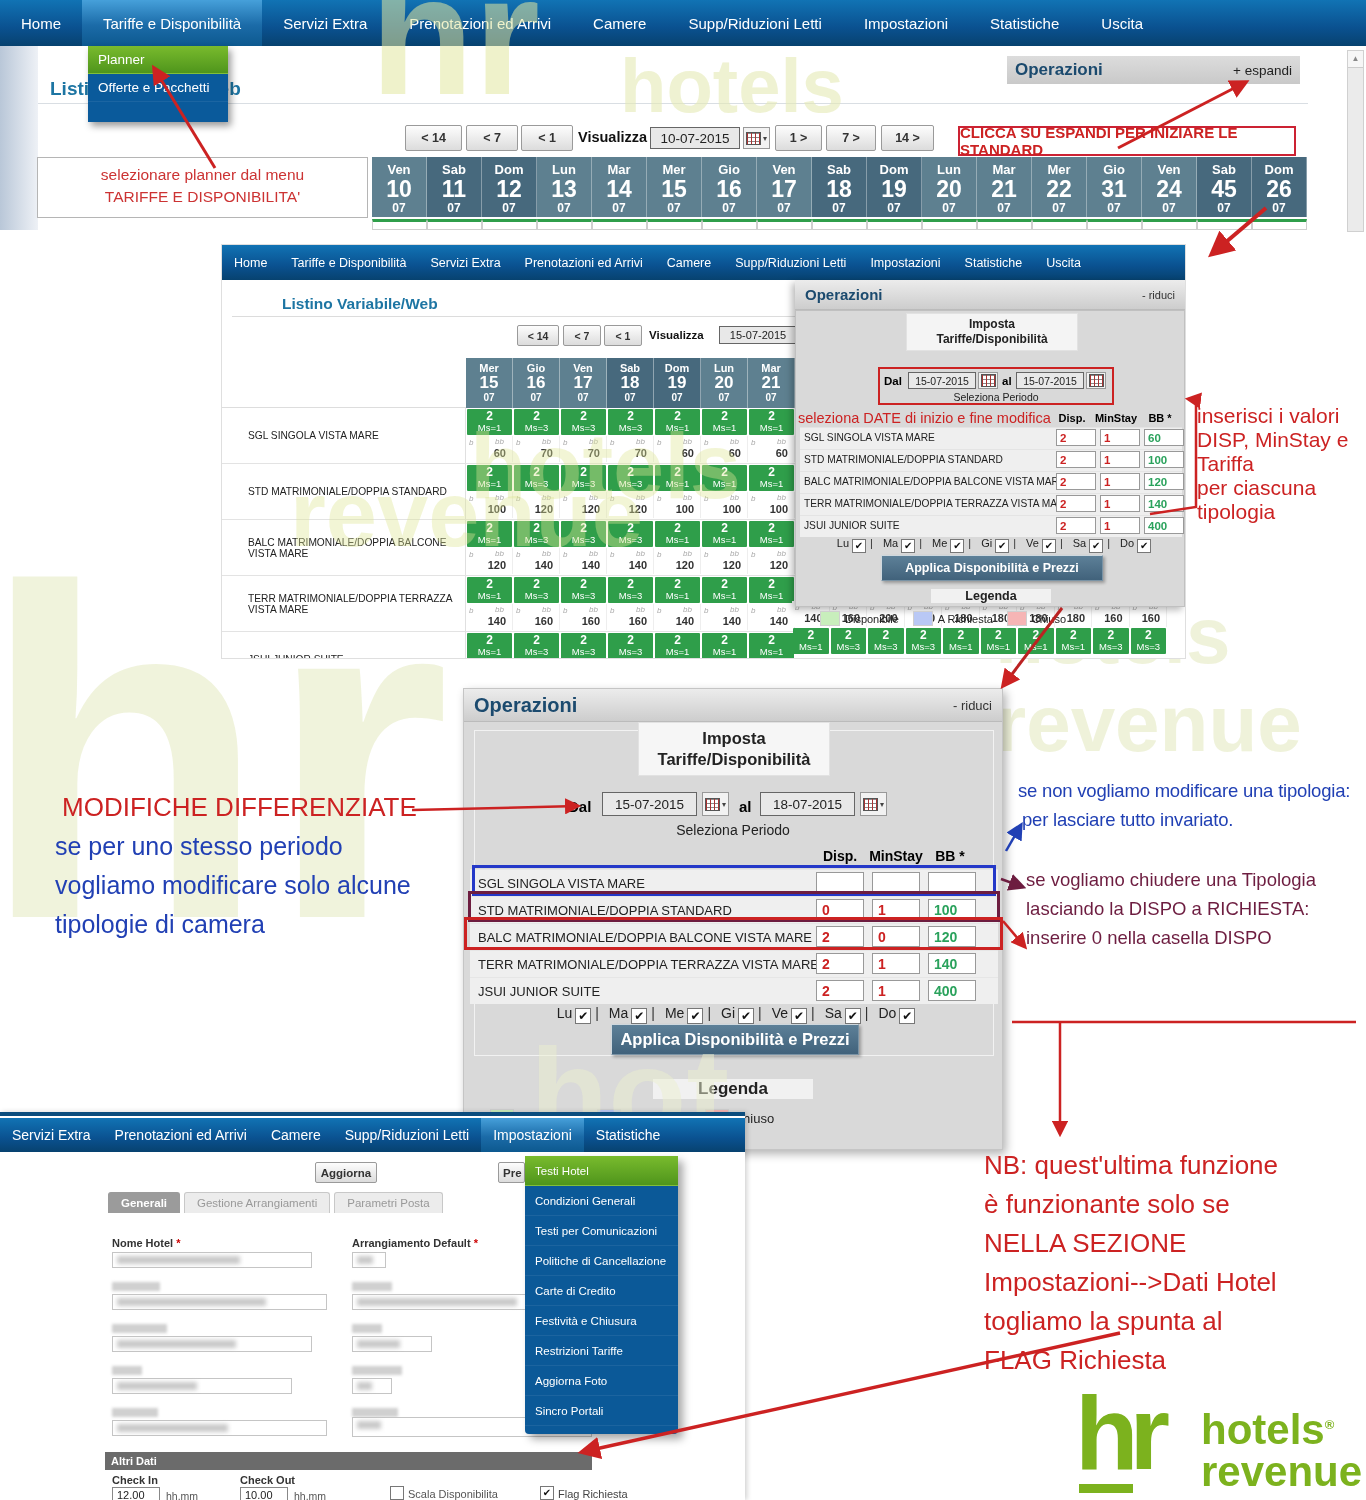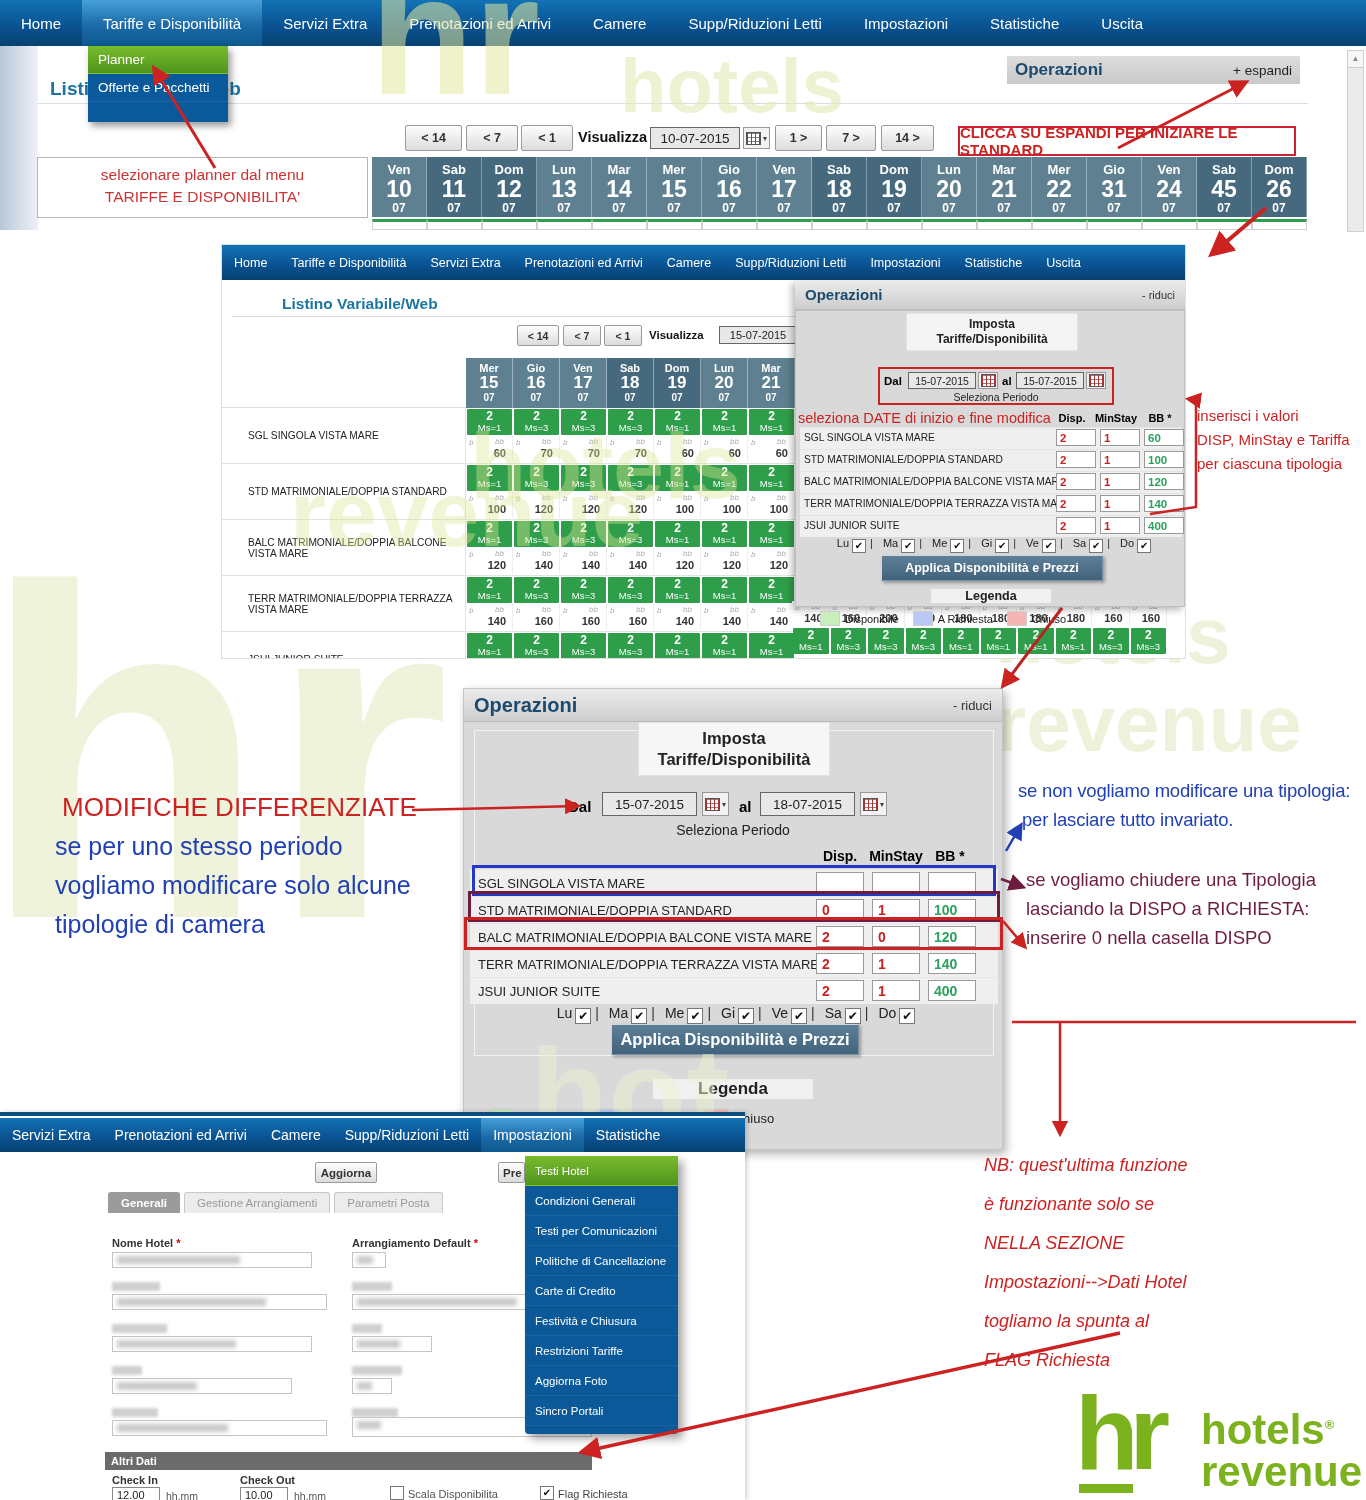--- a/index.html
+++ b/index.html
@@ -874,21 +874,21 @@
               <div class="leg-item">
                 <div class="sw" style="background: rgb(246, 181, 181); width: 18px; height: 13px;"></div>
                 <span class="leg-lab" style="font-size: 11px;">Chiuso</span>
               </div>
             </div>
         </div>
       </div>
     </div>
   </div>
 
-  <div class="a red-ann" style="left:1197px;top:404px;font-size:15px;line-height:24px;z-index:40;">
+  <div class="a red-ann" style="left:1197px;top:404px;font-size:21px;line-height:24px;z-index:40;">
     <div>inserisci i valori</div>
     <div>DISP, MinStay e Tariffa</div>
     <div>per ciascuna tipologia</div>
   </div>
 
   <div class="a" id="pb" style="left:463px;top:688px;width:540px;height:462px;background:#d9d9d9;border:1px solid #c5c5c5;box-sizing:border-box;z-index:20;box-shadow:3px 4px 9px rgba(0,0,0,.3);">
     <div class="ops-head" style="height:33px;">
       <span class="ops-title" style="font-size:20px;">Operazioni</span>
       <span class="ops-riduci" style="font-size:13px;">- riduci</span>
     </div>
@@ -980,21 +980,21 @@
 
   <div class="a blue-ann" style="left:1018px;top:776px;font-size:18.5px;line-height:29px;letter-spacing:-0.2px;z-index:40;">
     <div>se non vogliamo modificare una tipologia:</div>
     <div style="margin-left:4px;">per lasciare tutto invariato.</div>
   </div>
   <div class="a maroon-ann" style="left:1026px;top:865px;font-size:18.5px;line-height:29px;z-index:40;">
     <div>se vogliamo chiudere una Tipologia</div>
     <div>lasciando la DISPO a RICHIESTA:</div>
     <div>inserire 0 nella casella DISPO</div>
   </div>
-  <div class="a red-ann" style="left:984px;top:1146px;font-size:18px;line-height:39px;z-index:40;font-style:italic;">
+  <div class="a red-ann" style="left:984px;top:1146px;font-size:26px;line-height:39px;z-index:40;">
     <div>NB: quest'ultima funzione</div>
     <div>è funzionante solo se</div>
     <div>NELLA SEZIONE</div>
     <div>Impostazioni--&gt;Dati Hotel</div>
     <div>togliamo la spunta al</div>
     <div>FLAG Richiesta</div>
   </div>
 
   <div class="a" id="s4" style="left:0;top:1112px;width:745px;height:388px;background:#fff;border-top:4px solid #0b4d7e;box-sizing:border-box;z-index:30;box-shadow:2px 0 5px rgba(0,0,0,.18);">
     <div class="navbar a" id="s4-nav" style="left:0;top:2px;width:745px;height:34px;">

